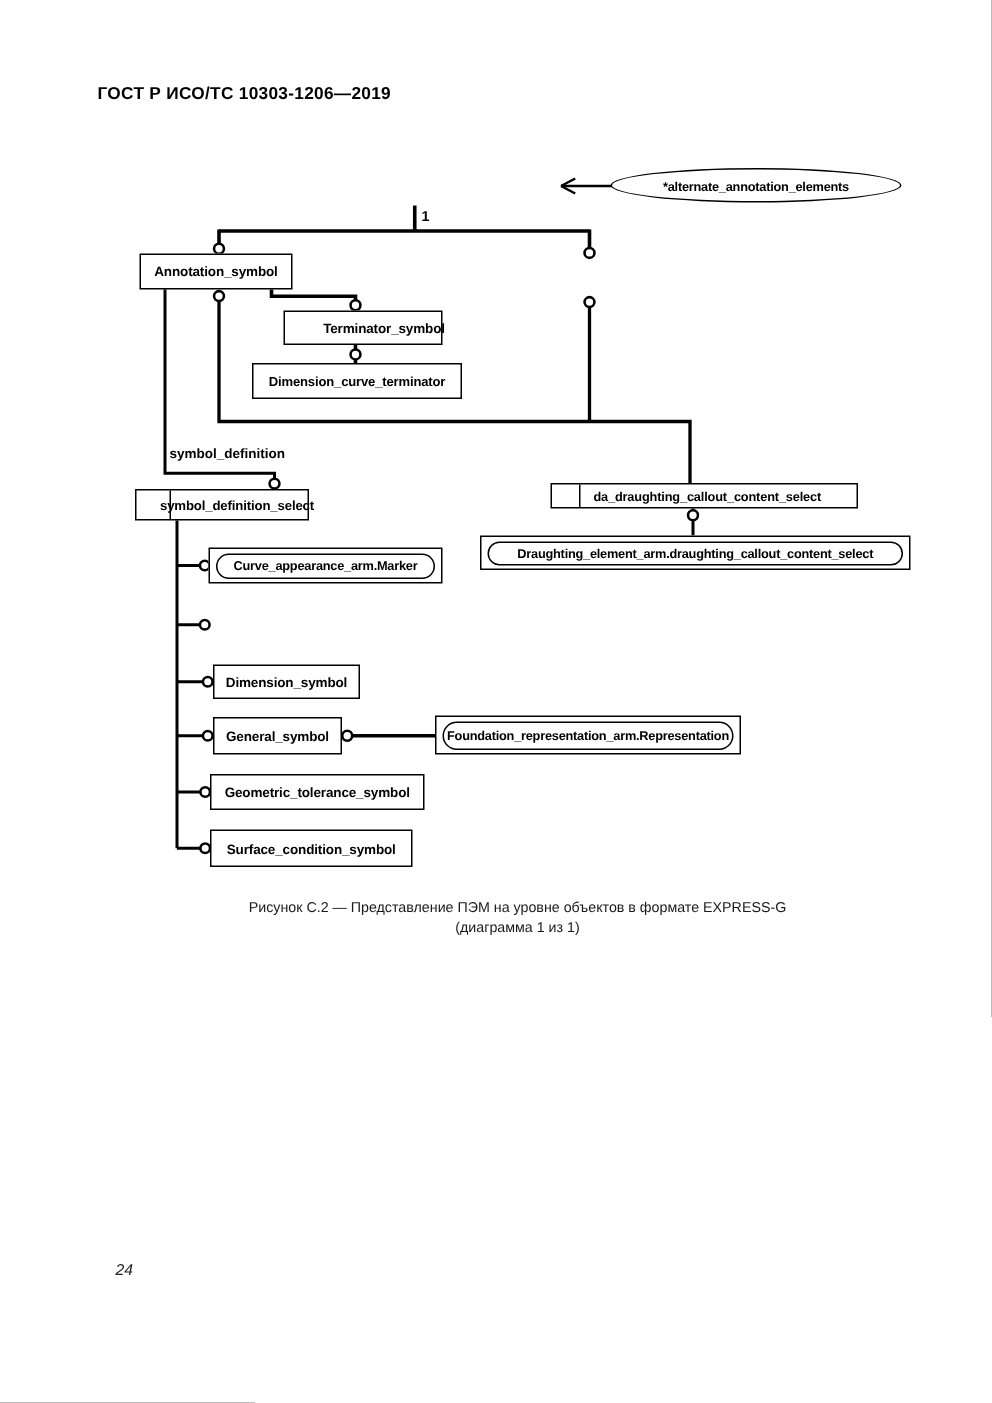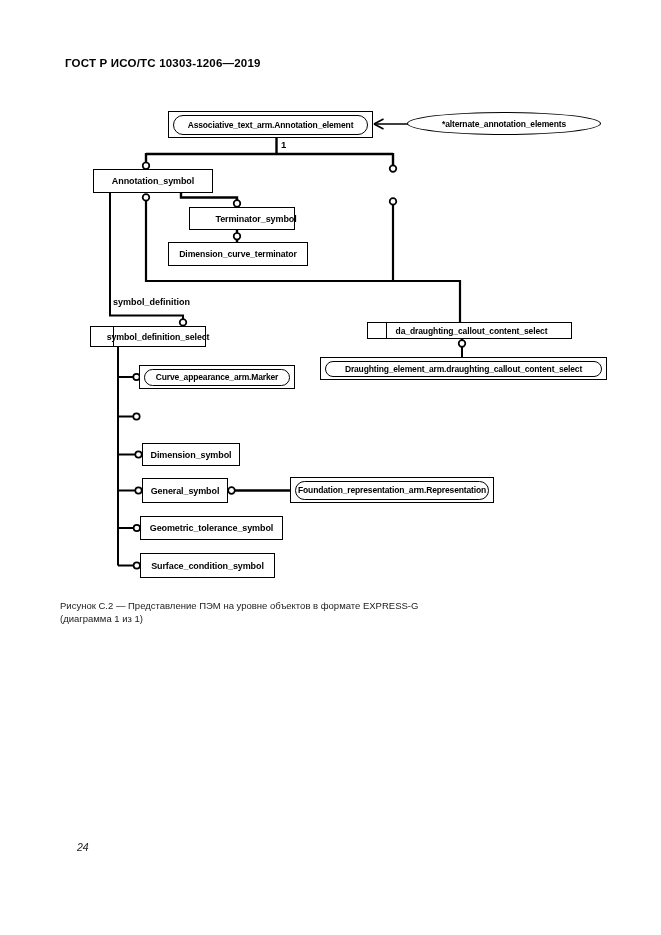--- a/index.html
+++ b/index.html
@@ -50,21 +50,21 @@
     position:absolute;box-sizing:border-box;
     border:1.6px solid #000;border-radius:50%;background:#fff;
     display:flex;align-items:center;justify-content:center;
     font-weight:bold;font-size:8.5px;letter-spacing:-0.15px;white-space:nowrap;
   }
   .linelabel{
     position:absolute;font-weight:bold;font-size:9px;white-space:nowrap;
   }
   .caption{
     position:absolute;left:60px;top:599px;width:570px;
-    text-align:left;font-size:9.5px;line-height:13px;color:#1a1a1a;
+    text-align:center;font-size:9.5px;line-height:13px;color:#1a1a1a;
   }
   .pagenum{
     position:absolute;left:77px;top:841px;
     font-size:10.5px;font-style:italic;color:#222;text-align:center;
   }
 </style>
 </head>
 <body>
 
 <div class="page">
@@ -115,29 +115,26 @@
       <circle cx="136.5" cy="377" r="3.2"></circle>
       <circle cx="136.5" cy="416.5" r="3.2"></circle>
       <circle cx="138.5" cy="454.5" r="3.2"></circle>
       <circle cx="138.5" cy="490.5" r="3.2"></circle>
       <circle cx="136.8" cy="528" r="3.2"></circle>
       <circle cx="136.8" cy="565.5" r="3.2"></circle>
       <circle cx="231.5" cy="490.5" r="3.3"></circle>
     </g>
   </svg>
 
-  <div class="ibox" style="left:168px;top:111px;width:205px;height:27px;">
-    <div class="inner">Associative_text_arm.Annotation_element</div>
-  </div>
 
   <div class="ellipse" style="left:407px;top:112px;width:194px;height:23px;">*alternate_annotation_elements</div>
 
   <div class="linelabel" style="left:281px;top:139px;font-size:9.5px;">1</div>
 
-  <div class="ebox" style="left:93px;top:169px;width:120px;height:24px;">Annotation_symbol</div>
+  <div class="ebox" style="left:93px;top:169px;width:102px;height:24px;">Annotation_symbol</div>
 
 
   <div class="ebox" style="left:189px;top:207px;width:106px;height:23px;padding-left:28px;">Terminator_symbol</div>
 
   <div class="ebox" style="left:168px;top:242px;width:140px;height:24px;font-size:8.7px;">Dimension_curve_terminator</div>
 
   <div class="linelabel" style="left:113px;top:297px;">symbol_definition</div>
 
   <div class="sbox" style="left:90px;top:326px;width:116px;height:21px;padding-left:20px;">
     <div class="sbar" style="left:22px;"></div>

